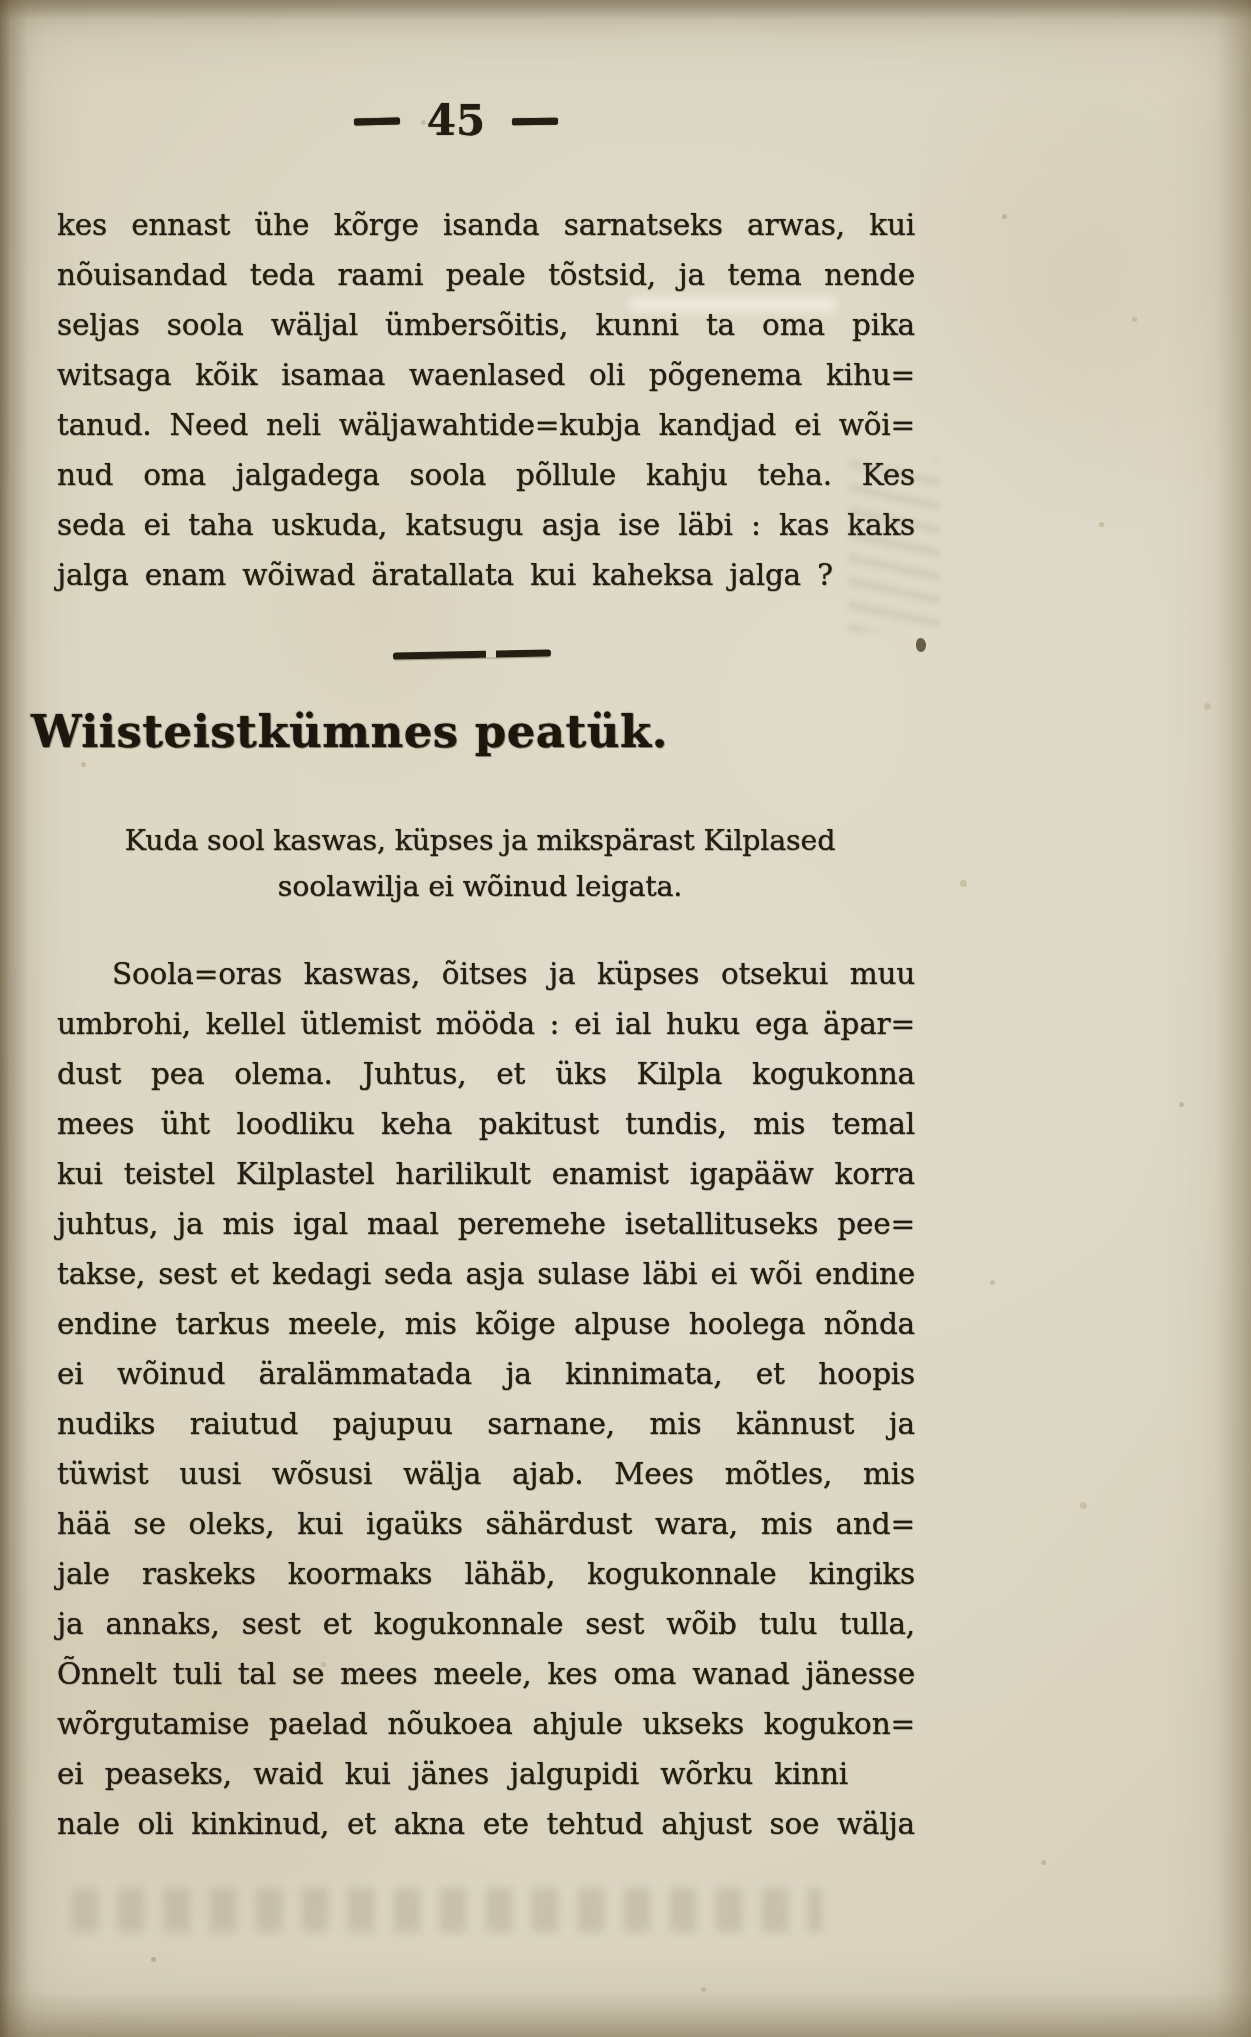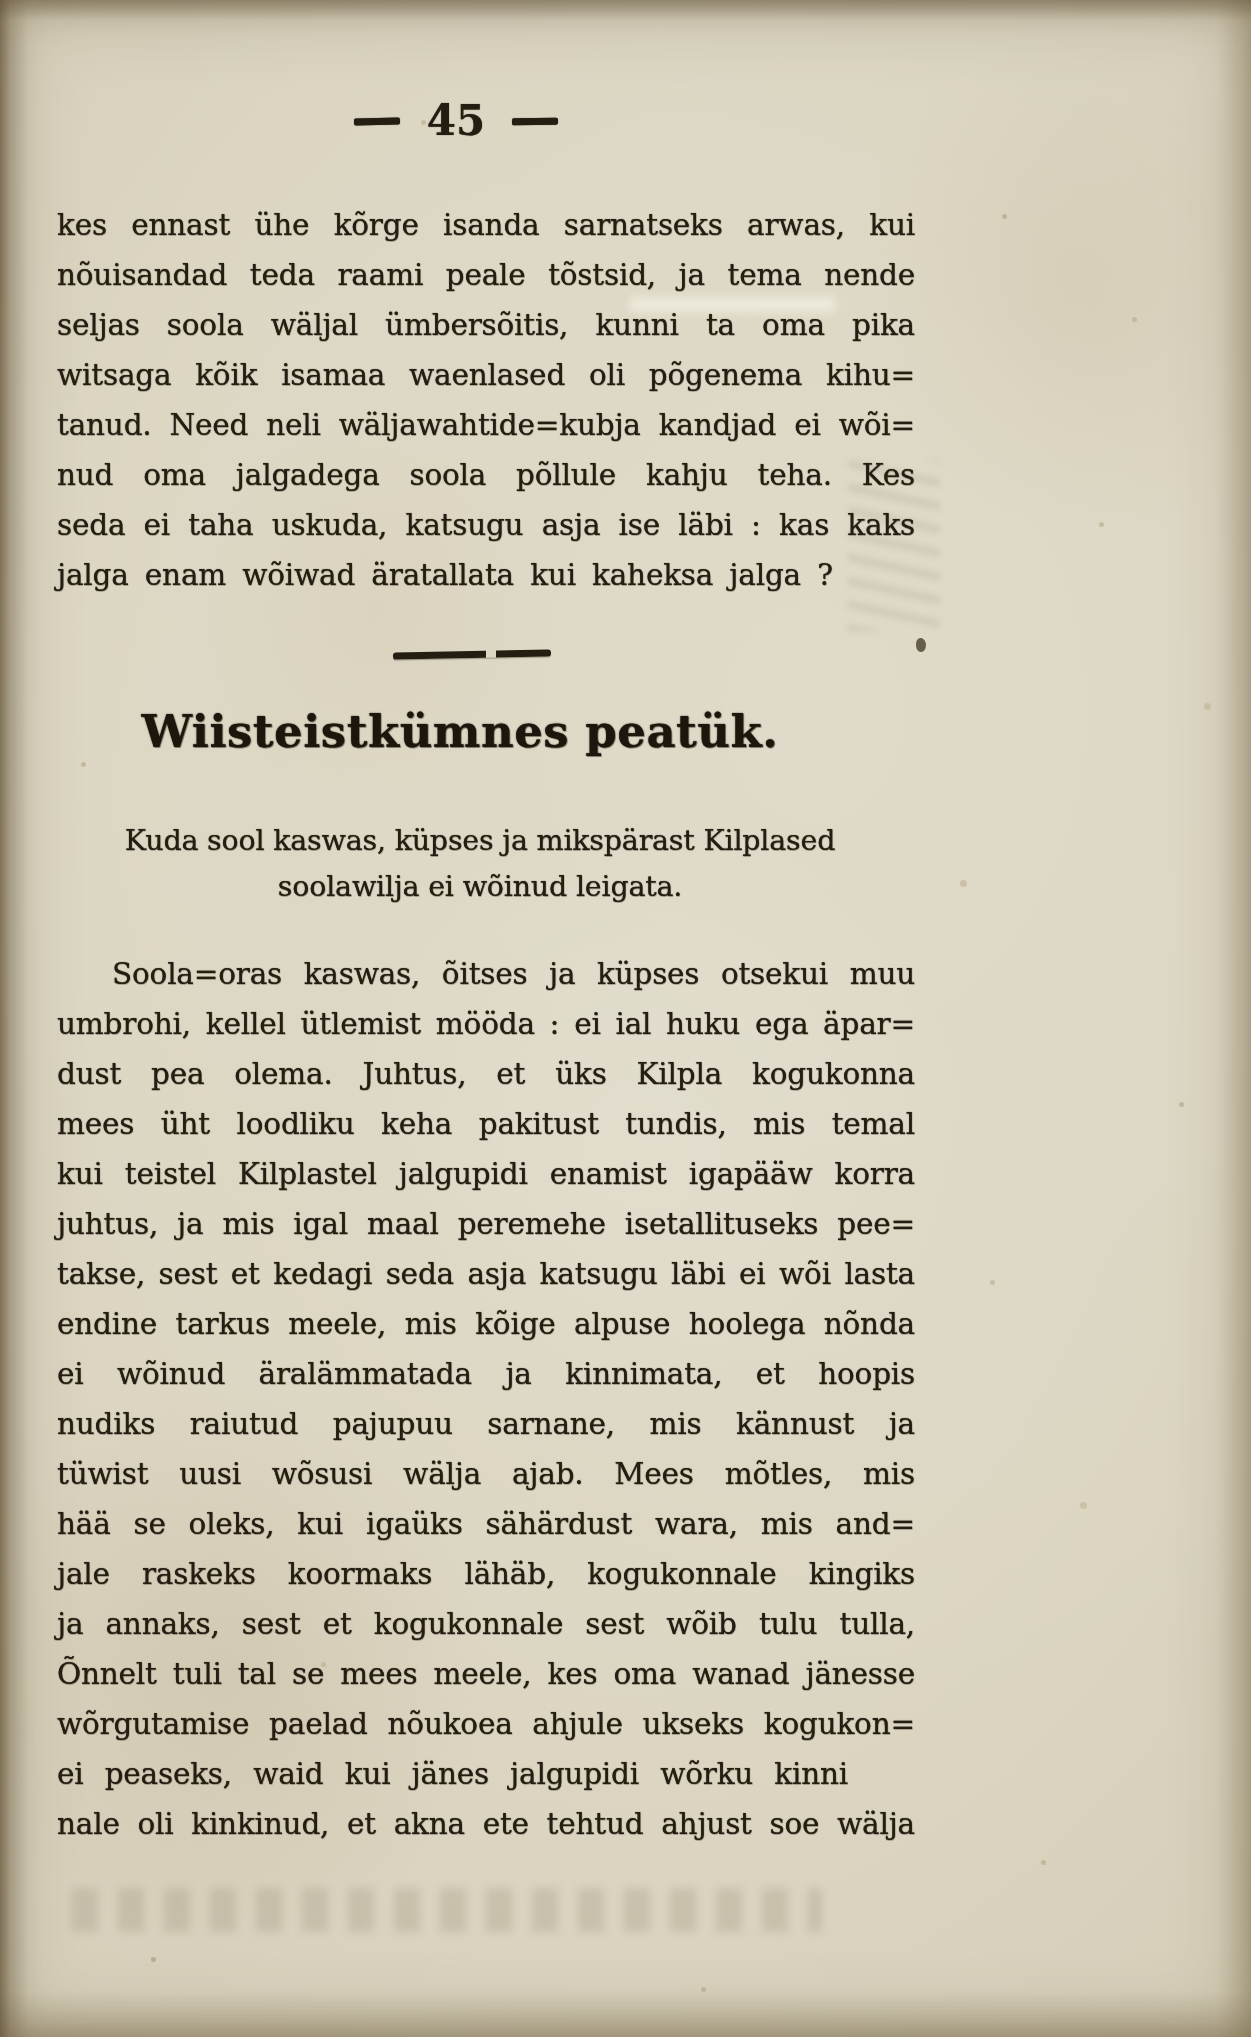--- a/index.html
+++ b/index.html
@@ -102,21 +102,21 @@
 
   .divider{
     position:absolute;top:651px;left:336px;width:158px;height:7px;
     background:linear-gradient(90deg,#241d12 0 59%,transparent 59% 65%,#241d12 65% 100%);
     border-radius:3px;transform:rotate(-1.2deg);
     box-shadow:0 1px 1px rgba(36,29,18,0.35);
   }
 
   .chap-title{
     position:absolute;top:700px;left:0;width:100%;
-    text-align:center;font-size:45px;font-weight:bold;line-height:64px;
+    font-size:45px;font-weight:bold;line-height:64px;
     letter-spacing:0.5px;color:#1d160c;
     transform:translateX(-26px);
     text-shadow:0 0 1.4px rgba(29,22,12,0.95), 1px 1px 0 rgba(29,22,12,0.35);
   }
   .chap-sub{
     position:absolute;top:818px;left:0;width:100%;
     transform:translateX(-6px);
   }
   .chap-sub .subln{
     height:46px;line-height:46px;text-align:center;
@@ -161,23 +161,23 @@
     <div class="chap-sub">
       <div class="subln">Kuda sool kaswas, küpses ja mikspärast Kilplased</div>
       <div class="subln">soolawilja ei wõinud leigata.</div>
     </div>
 
     <div class="para para-2">
       <div class="ln indent">Soola=oras kaswas, õitses ja küpses otsekui muu</div>
       <div class="ln">umbrohi, kellel ütlemist mööda : ei ial huku ega äpar=</div>
       <div class="ln">dust pea olema. Juhtus, et üks Kilpla kogukonna</div>
       <div class="ln">mees üht loodliku keha pakitust tundis, mis temal</div>
-      <div class="ln">kui teistel Kilplastel jalgupidi enamist igapääw korra</div>
+      <div class="ln">kui teistel Kilplastel harilikult enamist igapääw korra</div>
       <div class="ln">juhtus, ja mis igal maal peremehe isetallituseks pee=</div>
-      <div class="ln">takse, sest et kedagi seda asja katsugu läbi ei wõi lasta</div>
+      <div class="ln">takse, sest et kedagi seda asja sulase läbi ei wõi endine</div>
       <div class="ln">endine tarkus meele, mis kõige alpuse hoolega nõnda</div>
       <div class="ln">ei wõinud äralämmatada ja kinnimata, et hoopis</div>
       <div class="ln">nudiks raiutud pajupuu sarnane, mis kännust ja</div>
       <div class="ln">tüwist uusi wõsusi wälja ajab. Mees mõtles, mis</div>
       <div class="ln">hää se oleks, kui igaüks sähärdust wara, mis and=</div>
       <div class="ln">jale raskeks koormaks lähäb, kogukonnale kingiks</div>
       <div class="ln">ja annaks, sest et kogukonnale sest wõib tulu tulla,</div>
       <div class="ln">Õnnelt tuli tal se mees meele, kes oma wanad jänesse</div>
       <div class="ln">wõrgutamise paelad nõukoea ahjule ukseks kogukon=</div>
       <div class="ln last-wide">ei peaseks, waid kui jänes jalgupidi wõrku kinni</div>

